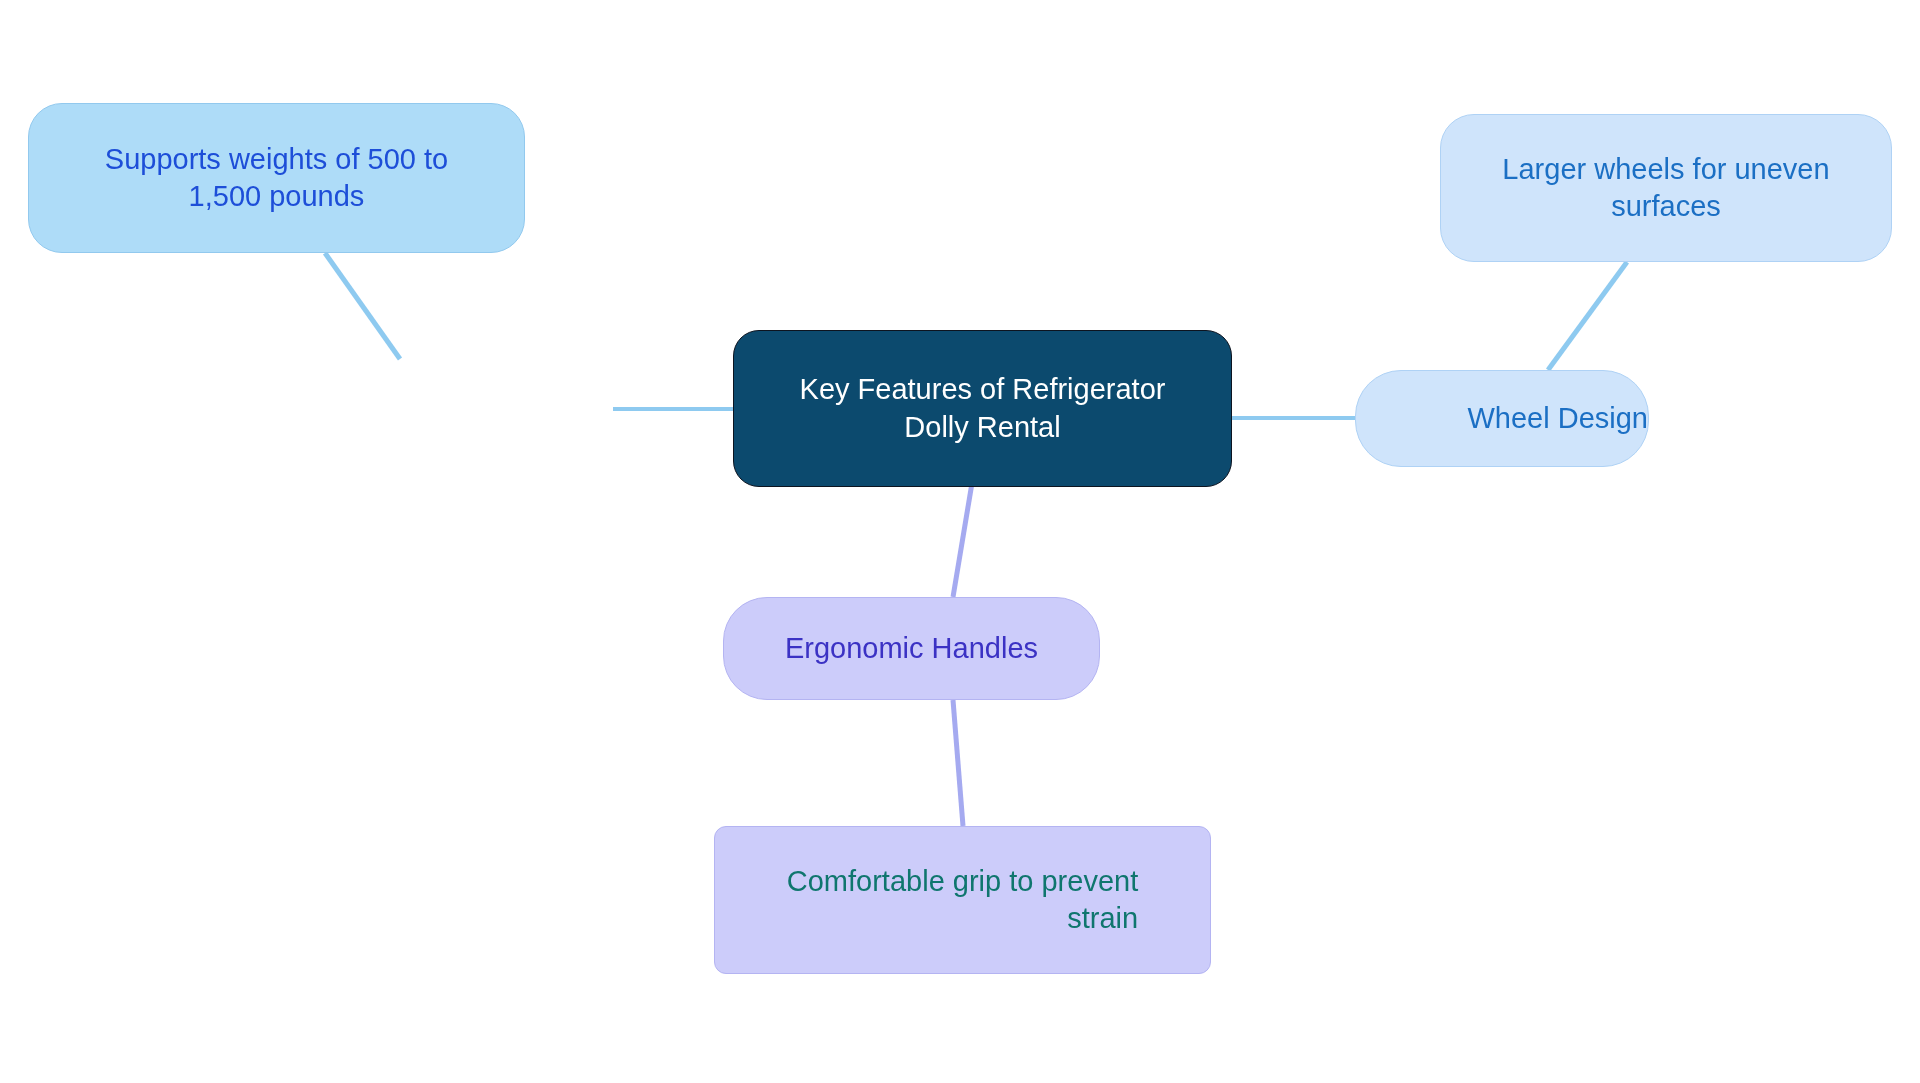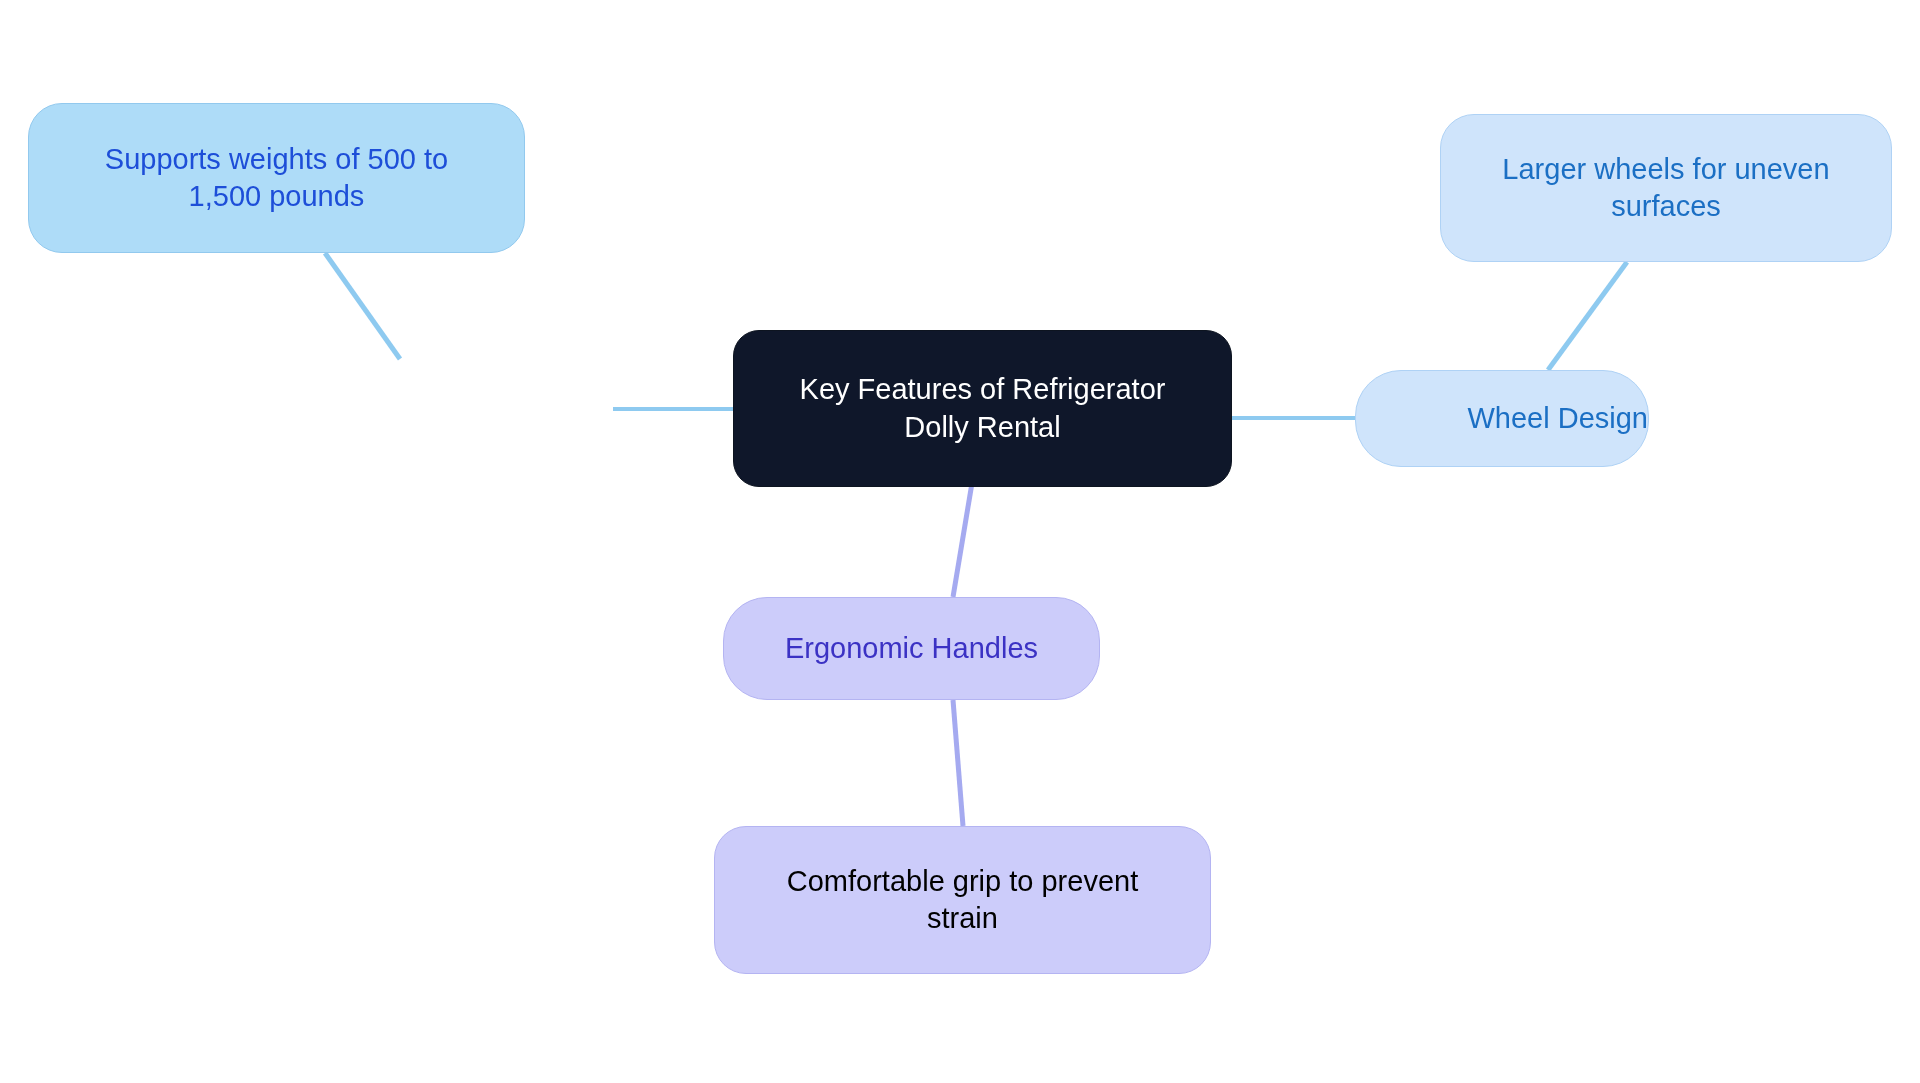--- a/index.html
+++ b/index.html
@@ -31,21 +31,21 @@
     box-sizing: border-box;
     display: flex;
     align-items: center;
     justify-content: center;
     text-align: center;
     line-height: 1.28;
     white-space: pre-line;
     z-index: 2;
   }
   .node-root {
-    background: #0f172a;
+    background: #0c4a6e;
     color: #ffffff;
     border-radius: 26px;
     font-size: 29px;
     border: 1px solid #0d1420;
   }
   .node-blue-deep {
     background: #aedcf8;
     color: #1d4ed8;
     border: 1.5px solid #92c9ee;
     border-radius: 34px;
@@ -68,24 +68,25 @@
   }
   .node-purple {
     background: #ccccfa;
     color: #3b32c4;
     border: 1.5px solid #b4b4f2;
     border-radius: 44px;
     font-size: 29px;
   }
   .node-purple-wide {
     background: #ccccfa;
-    color: #000000;
+    color: #0f766e;
     border: 1.5px solid #b4b4f2;
-    border-radius: 32px;
+    border-radius: 12px;
     font-size: 29px;
+    text-align: right;
   }
 </style>
 </head>
 <body>
 
 <div id="canvas">
 
   <svg id="edges" viewBox="0 0 1920 1083" xmlns="http://www.w3.org/2000/svg">
     <line x1="733" y1="409" x2="613" y2="409" stroke="#8ecaf0" stroke-width="4"></line>
     <line x1="400" y1="359" x2="325" y2="253" stroke="#8ecaf0" stroke-width="5"></line>

